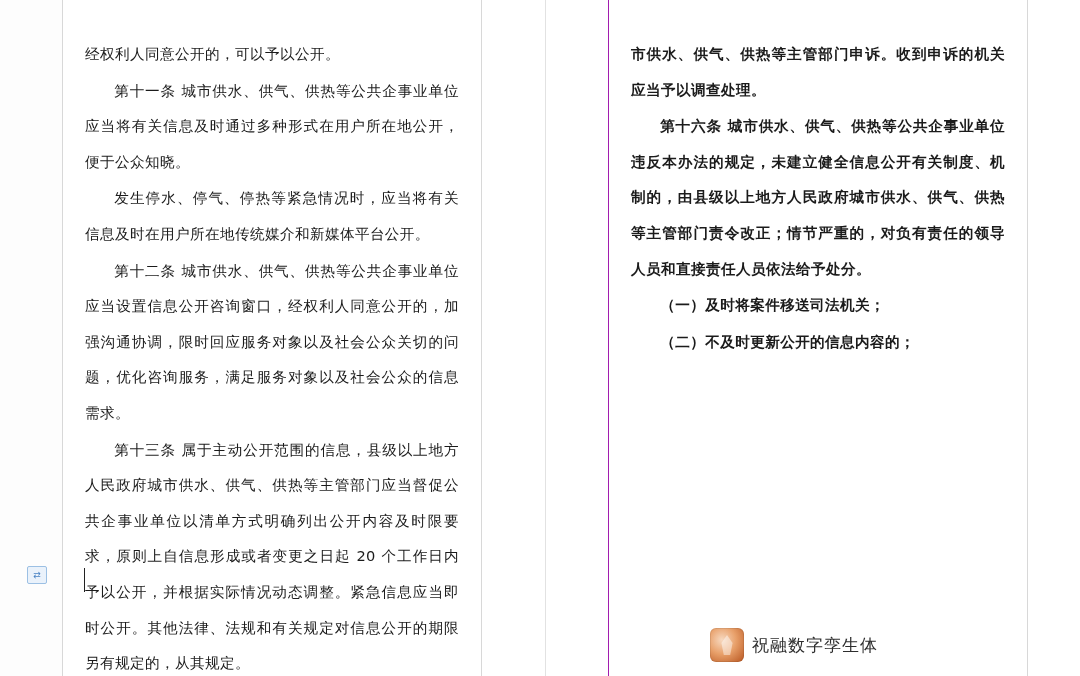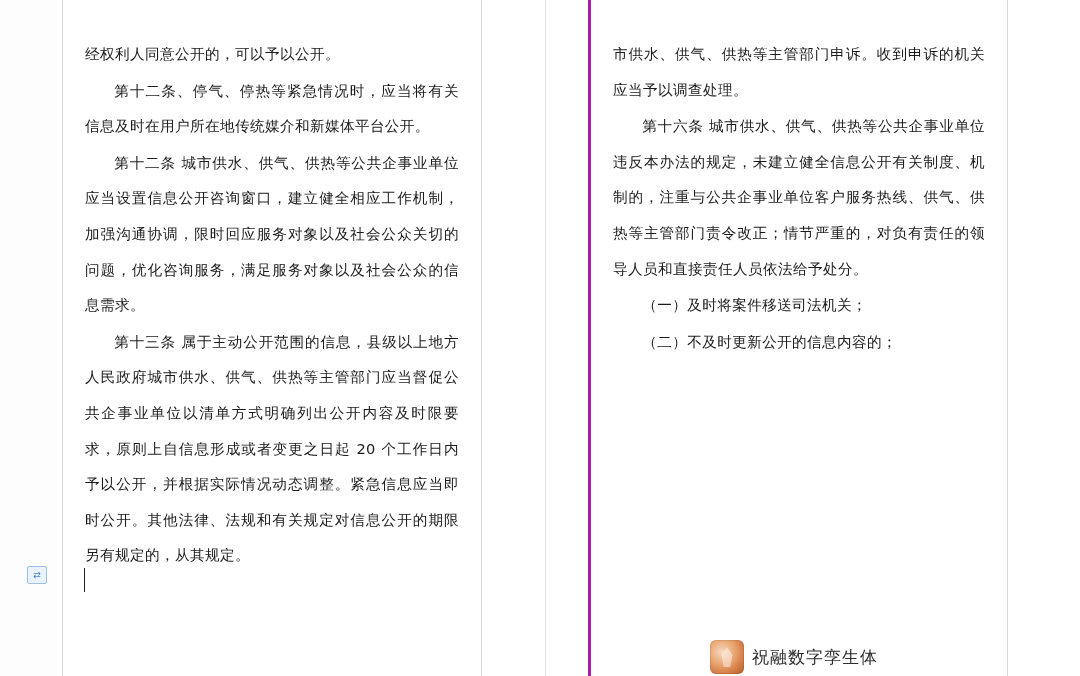--- a/index.html
+++ b/index.html
@@ -27,24 +27,25 @@
     background: #ffffff;
     box-sizing: border-box;
   }
   .col-left {
     left: 62px;
     width: 420px;
     border-left: 1px solid #d8d8d8;
     border-right: 1px solid #d8d8d8;
   }
   .col-right {
-    left: 588px;
+    left: 608px;
     width: 420px;
-    border-left: 3px solid #a21caf;
+    border-left: 1px solid #a21caf;
     border-right: 1px solid #d8d8d8;
+    font-weight: bold;
   }
   .col-inner {
     padding: 36px 22px 0 22px;
   }
   p.para {
     margin: 0 0 1px 0;
     font-size: 14.6px;
     line-height: 35.6px;
     color: #1b1b1b;
     text-align: justify;
@@ -102,21 +103,21 @@
     left: 84px;
     top: 568px;
     width: 1px;
     height: 24px;
     background: #222;
   }
   
   .badge {
     position: absolute;
     right: 18px;
-    bottom: 2px;
+    bottom: 14px;
     display: flex;
     align-items: center;
     gap: 8px;
   }
   .badge-logo {
     width: 34px;
     height: 34px;
     border-radius: 6px;
     background: radial-gradient(circle at 35% 35%, #f7d9c0 0%, #e8a06a 45%, #b8551f 100%);
     position: relative;
@@ -145,34 +146,35 @@
 <body>
 
 <div class="page">
 
   <div class="edge edge-left"></div>
   <div class="edge edge-right"></div>
 
   <div class="doc-col col-left">
     <div class="col-inner">
       <p class="para">经权利人同意公开的，可以予以公开。</p>
-      <p class="para indent">第十二条、停气、停热等紧急情况时，应当将有关信息及时在用户所在地传统媒介和新媒体平台公开。</p>
-      <p class="para indent">第十二条 城市供水、供气、供热等公共企事业单位应当设置信息公开咨询窗口，建立健全相应工作机制，加强沟通协调，限时回应服务对象以及社会公众关切的问题，优化咨询服务，满足服务对象以及社会公众的信息需求。</p>
+      <p class="para indent">第十一条 城市供水、供气、供热等公共企事业单位应当将有关信息及时通过多种形式在用户所在地公开，便于公众知晓。</p>
+      <p class="para indent">发生停水、停气、停热等紧急情况时，应当将有关信息及时在用户所在地传统媒介和新媒体平台公开。</p>
+      <p class="para indent">第十二条 城市供水、供气、供热等公共企事业单位应当设置信息公开咨询窗口，经权利人同意公开的，加强沟通协调，限时回应服务对象以及社会公众关切的问题，优化咨询服务，满足服务对象以及社会公众的信息需求。</p>
       <p class="para indent">第十三条 属于主动公开范围的信息，县级以上地方人民政府城市供水、供气、供热等主管部门应当督促公共企事业单位以清单方式明确列出公开内容及时限要求，原则上自信息形成或者变更之日起 20 个工作日内予以公开，并根据实际情况动态调整。紧急信息应当即时公开。其他法律、法规和有关规定对信息公开的期限另有规定的，从其规定。</p>
 
     </div>
   </div>
 
   <div class="gutter"></div>
   <div class="gutter-line"></div>
 
   <div class="doc-col col-right">
     <div class="col-inner">
       <p class="para">市供水、供气、供热等主管部门申诉。收到申诉的机关应当予以调查处理。</p>
-      <p class="para indent">第十六条 城市供水、供气、供热等公共企事业单位违反本办法的规定，未建立健全信息公开有关制度、机制的，注重与公共企事业单位客户服务热线、供气、供热等主管部门责令改正；情节严重的，对负有责任的领导人员和直接责任人员依法给予处分。</p>
+      <p class="para indent">第十六条 城市供水、供气、供热等公共企事业单位违反本办法的规定，未建立健全信息公开有关制度、机制的，由县级以上地方人民政府城市供水、供气、供热等主管部门责令改正；情节严重的，对负有责任的领导人员和直接责任人员依法给予处分。</p>
       <p class="para indent">（一）及时将案件移送司法机关；</p>
       <p class="para indent">（二）不及时更新公开的信息内容的；</p>
 
     </div>
   </div>
 
   <div class="margin-marker">
     <span>⇄</span>
   </div>
   <div class="caret"></div>

